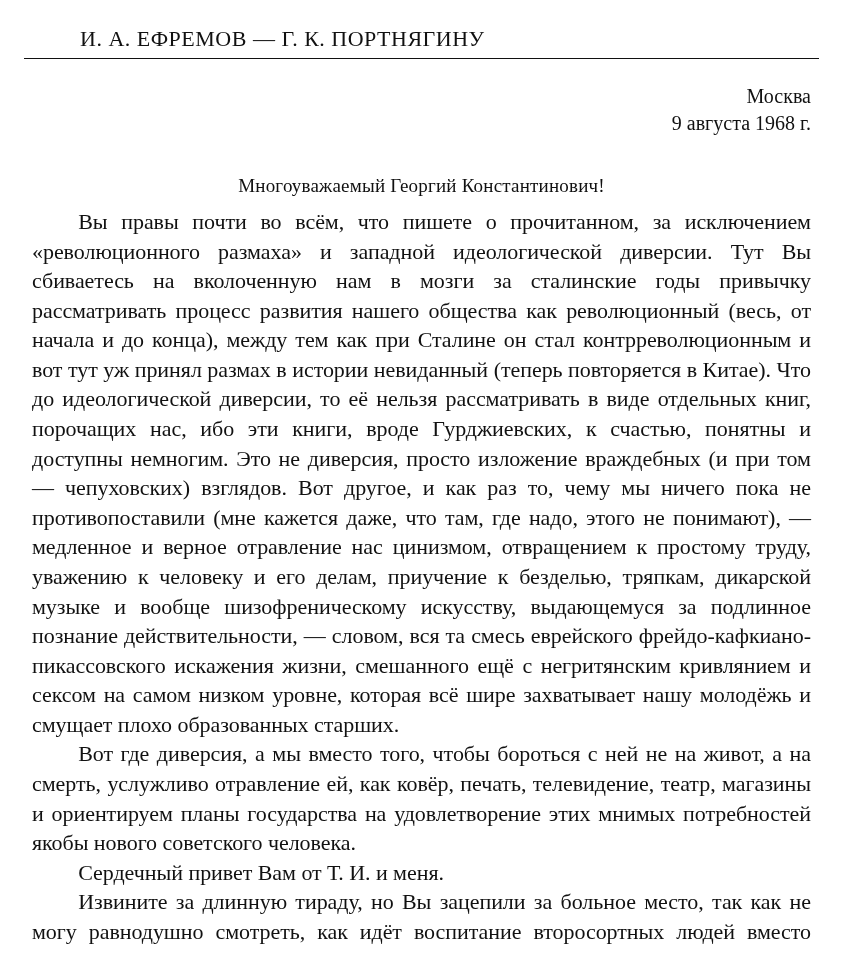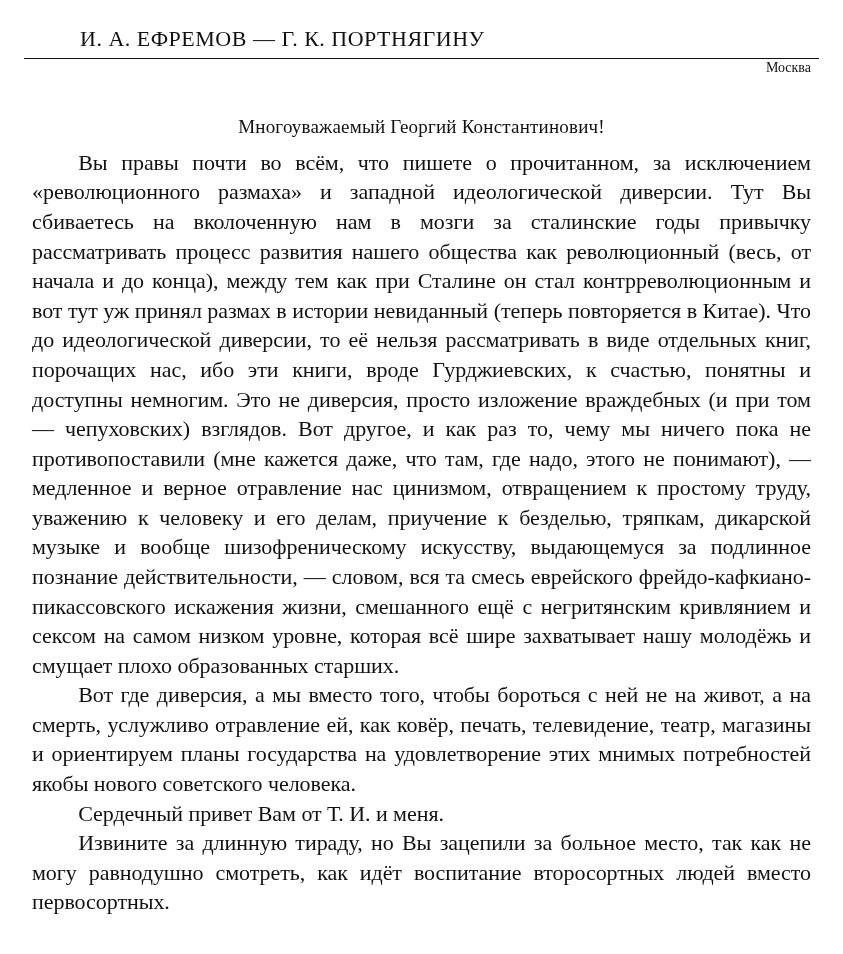--- a/index.html
+++ b/index.html
@@ -31,22 +31,23 @@
     white-space: nowrap;
   }
   .header-rule {
     border: 0;
     border-top: 1.5px solid #111;
     margin: 0 0 0 0;
     width: 100%;
   }
   .place-date {
     text-align: right;
-    font-size: 14px;
+    font-size: 20px;
     line-height: 1.35;
+    margin-top: 24px;
     padding-right: 8px;
   }
   .salutation {
     text-align: center;
     font-size: 19px;
     margin-top: 38px;
     margin-bottom: 10px;
     letter-spacing: 0.2px;
   }
   .body-text {
@@ -78,20 +79,21 @@
 
 <div class="page">
 
   <div class="header">
     <div class="header-title">И. А. ЕФРЕМОВ — Г. К. ПОРТНЯГИНУ</div>
     <hr class="header-rule">
   </div>
 
   <div class="place-date">
     <div>Москва</div>
+    <div>9 августа 1968 г.</div>
   </div>
 
   <div class="salutation">Многоуважаемый Георгий Константинович!</div>
 
   <div class="body-text">
     <p>Вы правы почти во всём, что пишете о прочитанном, за исключением «революционного размаха» и западной идеологической диверсии. Тут Вы сбиваетесь на вколоченную нам в мозги за сталинские годы привычку рассматривать процесс развития нашего общества как революционный (весь, от начала и до конца), между тем как при Сталине он стал контрреволюционным и вот тут уж принял размах в истории невиданный (теперь повторяется в Китае). Что до идеологической диверсии, то её нельзя рассматривать в виде отдельных книг, порочащих нас, ибо эти книги, вроде Гурджиевских, к счастью, понятны и доступны немногим. Это не диверсия, просто изложение враждебных (и при том — чепуховских) взглядов. Вот другое, и как раз то, чему мы ничего пока не противопоставили (мне кажется даже, что там, где надо, этого не понимают), — медленное и верное отравление нас цинизмом, отвращением к простому труду, уважению к человеку и его делам, приучение к безделью, тряпкам, дикарской музыке и вообще шизофреническому искусству, выдающемуся за подлинное познание действительности, — словом, вся та смесь еврейского фрейдо-кафкиано-пикассовского искажения жизни, смешанного ещё с негритянским кривлянием и сексом на самом низком уровне, которая всё шире захватывает нашу молодёжь и смущает плохо образованных старших.</p>
     <p>Вот где диверсия, а мы вместо того, чтобы бороться с ней не на живот, а на смерть, услужливо отравление ей, как ковёр, печать, телевидение, театр, магазины и ориентируем планы государства на удовлетворение этих мнимых потребностей якобы нового советского человека.</p>
     <p>Сердечный привет Вам от Т. И. и меня.</p>
     <p>Извините за длинную тираду, но Вы зацепили за больное место, так как не могу равнодушно смотреть, как идёт воспитание второсортных людей вместо первосортных.</p>
   </div>

